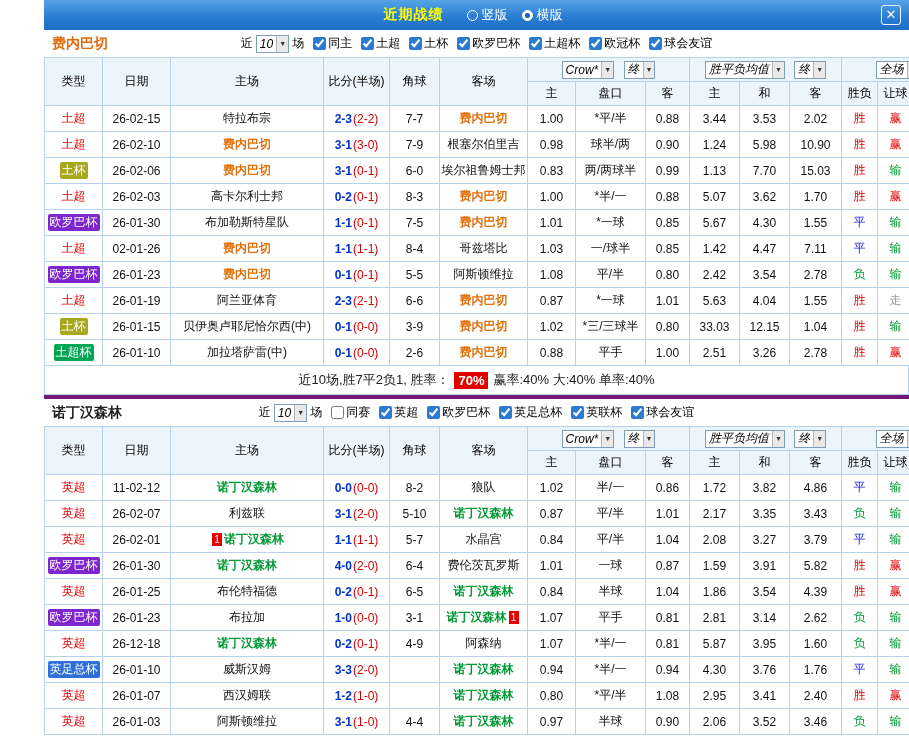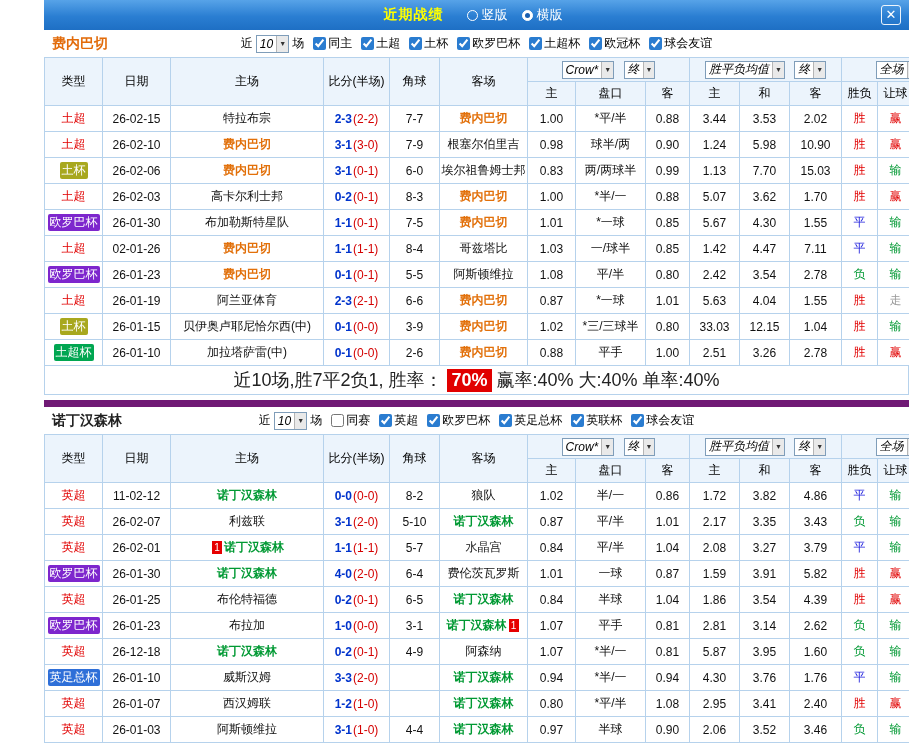--- a/index.html
+++ b/index.html
@@ -36,25 +36,25 @@
   table { border-collapse: collapse; table-layout: fixed; width: 909px; font-size: 12px; }
   th, td { border: 1px solid #b6d2ec; text-align: center; padding: 0 1px; height: 26px; overflow: hidden; white-space: nowrap; }
   thead th { background: #ecf4fc; font-weight: normal; height: 24px; color: #000; }
   tbody td { color: #111; }
   .lg-badge { display: inline-block; padding: 0 2px; border-radius: 2px; line-height: 17px; }
   .hl { font-weight: bold; }
   .ft { font-weight: bold; margin-right: 1px; }
   .card { display: inline-block; width: 10px; height: 13px; background: #e60000; color: #fff; font-size: 10px;
     line-height: 13px; text-align: center; margin: 0 2px; }
 
-  .summary { height: 29px; display: flex; align-items: center; justify-content: center; font-size: 18px; gap: 5px;
+  .summary { height: 29px; display: flex; align-items: center; justify-content: center; font-size: 13px; gap: 5px;
     border: 1px solid #b6d2ec; border-top: none; color: #222; }
   .badge70 { background: #e10000; color: #fff; padding: 1px 4px; font-weight: bold; }
 
-  .section2 { border-top: 7px solid #701a75; margin-top: 5px; }
+  .section2 { border-top: 4px solid #701a75; }
 </style>
 </head>
 <body>
 
 <div class="app">
 
   <div class="titlebar">
     <span class="title">近期战绩</span>
     <div class="radio-group">
         <label>

